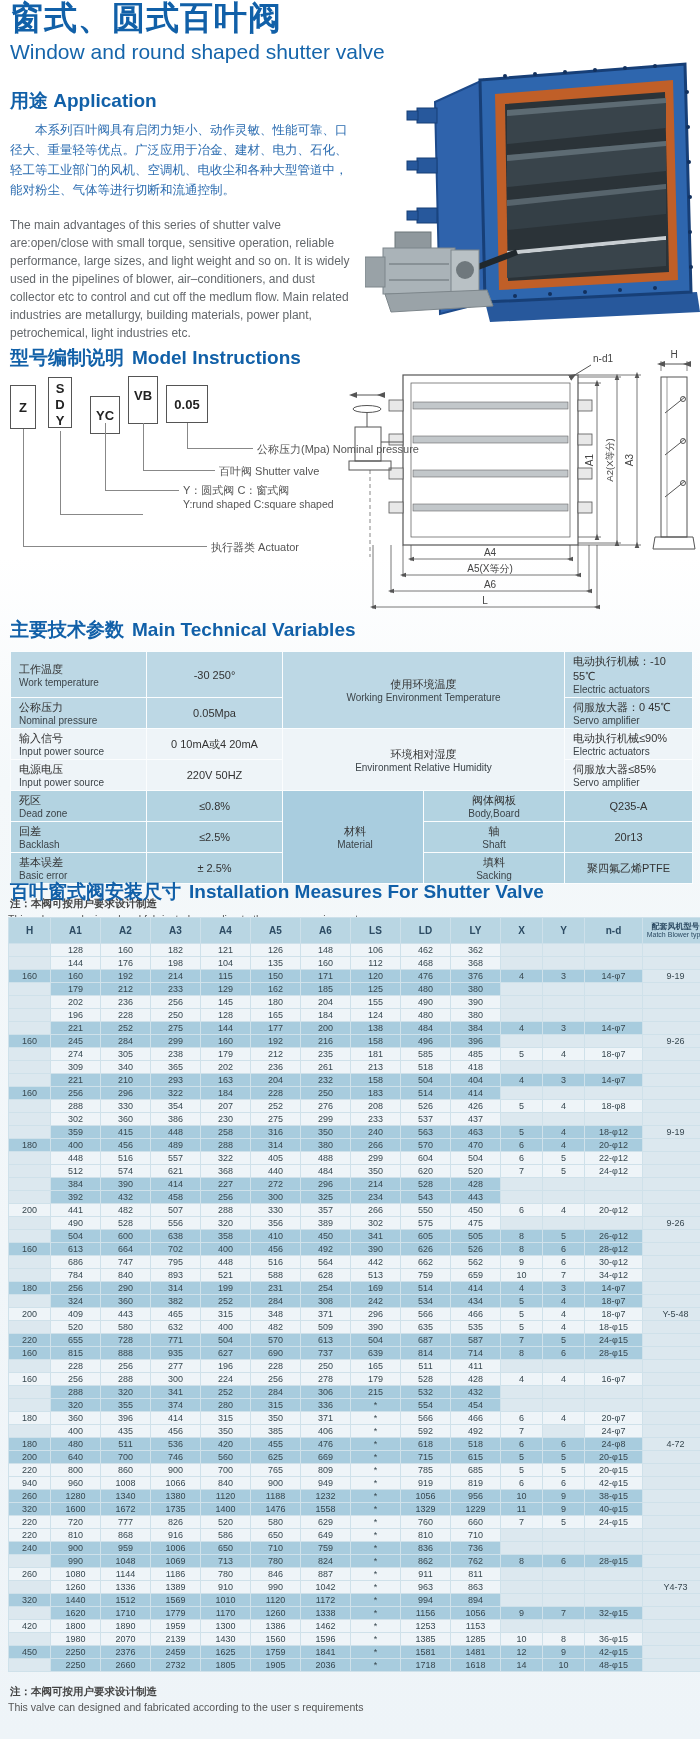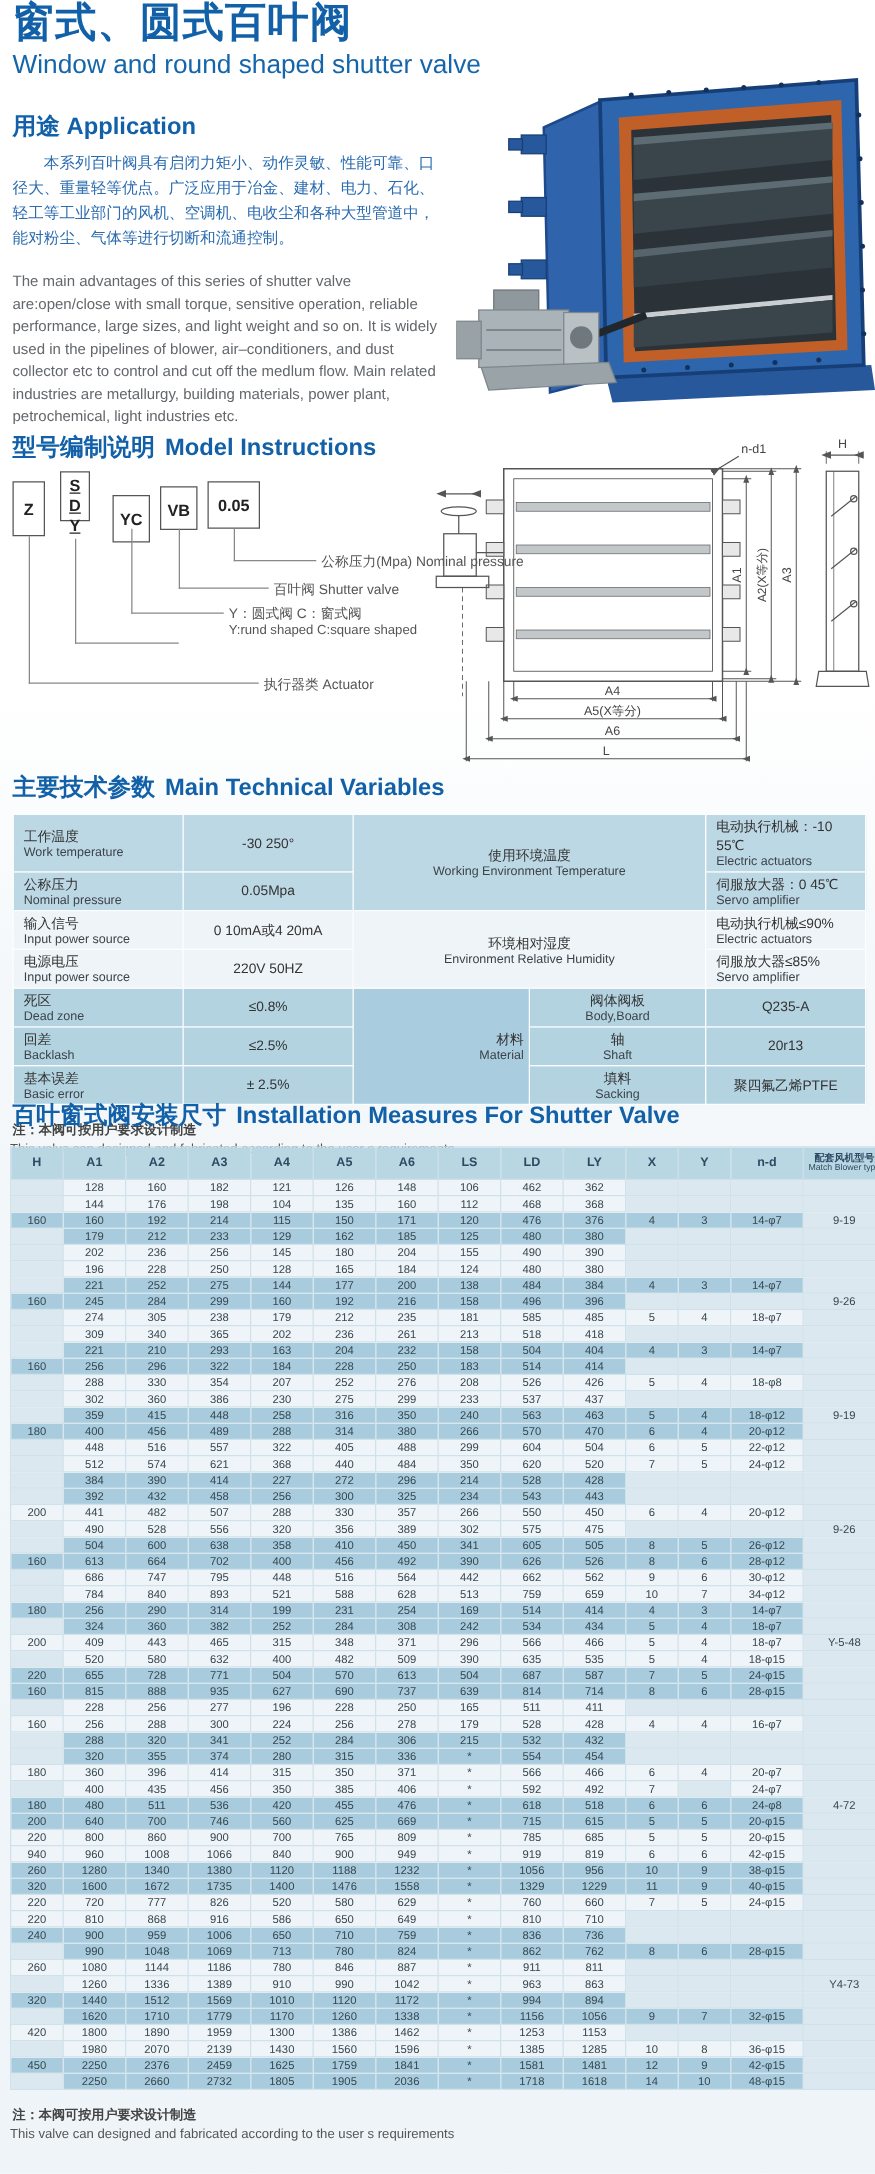--- a/index.html
+++ b/index.html
@@ -17,23 +17,23 @@
   .app-en { width:350px; font-size:12px; color:#63676b; line-height:1.5; margin:16px 0 0 10px; }
   .product-svg { position:absolute; top:52px; right:0; }
 
   
   .model-section { position:relative; height:272px; }
   .model-heading, .tech-heading, .install-heading { font-size:19px; font-weight:bold; color:#1160a8; margin-left:10px; }
   .model-heading .en, .tech-heading .en, .install-heading .en { margin-left:8px; }
   .mbox { position:absolute; border:1px solid #555; background:#fff; text-align:center;
           font-weight:bold; font-size:13px; color:#222; }
   .mbox.b1 { left:10px;  top:40px; width:26px; height:44px; line-height:44px; }
-  .mbox.b2 { left:48px;  top:32px; width:24px; height:40px; line-height:16px; padding-top:3px; word-spacing:60px;text-decoration:underline; }
+  .mbox.b2 { left:48px;  top:32px; width:24px; height:51px; line-height:16px; padding-top:3px; word-spacing:60px; }
   .mbox.b3 { left:90px;  top:40px; width:30px; height:38px; line-height:38px;margin-top:11px; }
-  .mbox.b4 { left:128px; top:44px; width:30px; height:35px; line-height:38px; }
+  .mbox.b4 { left:128px; top:31px; width:30px; height:48px; line-height:38px; }
   .mbox.b5 { left:166px; top:40px; width:42px; height:38px; line-height:38px; }
   .conn { position:absolute; border-left:1px solid #888; border-bottom:1px solid #888; }
   .c1 { left:187px; top:78px;  width:66px;  height:26px; }
   .c2 { left:143px; top:78px;  width:72px;  height:48px; }
   .c3 { left:105px; top:78px;  width:74px;  height:68px; }
   .c4 { left:60px;  top:86px;  width:83px;  height:84px; }
   .c5 { left:23px;  top:84px;  width:184px; height:118px; }
   .mlabel { position:absolute; font-size:11px; color:#555; white-space:nowrap; }
   .mlabel .en { font-size:10.5px; }
   .ml1 { left:257px; top:97px; }
@@ -46,21 +46,21 @@
   
   .tech-section { position:relative; height:262px; }
   table.tech { border-collapse:collapse; width:682px; margin:8px 0 0 10px; table-layout:fixed; }
   table.tech td { border:1.5px solid #fbfdfe; padding:2px 4px 2px 8px; height:26px;
                   font-size:11px; color:#333; vertical-align:middle; }
   table.tech td .en { font-size:10px; color:#3c4449; }
   table.tech td.c { text-align:center; padding-left:4px; }
   tr.tb  td { background:#bdd8e5; }
   tr.tw  td { background:#eef4f8; }
   tr.tb2 td { background:#b3d3e1; }
-  table.tech td.mat { background:#a9cddf; text-align:right; }
+  table.tech td.mat { background:#a9cddf; text-align:center; }
   .note-cn { font-size:10.5px; font-weight:bold; color:#444; margin:13px 0 2px 10px; }
   .note-en { font-size:10.5px; color:#555; margin-left:8px; }
 
   
   .install-section { position:relative; }
   .install-heading { margin-bottom:12px; }
   table.install { border-collapse:collapse; width:684px; margin-left:8px; table-layout:fixed; }
   table.install th { background:#b9d6e3; color:#2c4b63; font-size:10px; font-weight:bold;
                      border:1px solid #cde0ea; height:26px; padding:0; }
   table.install th .hcn { font-size:8px; line-height:9px; }

